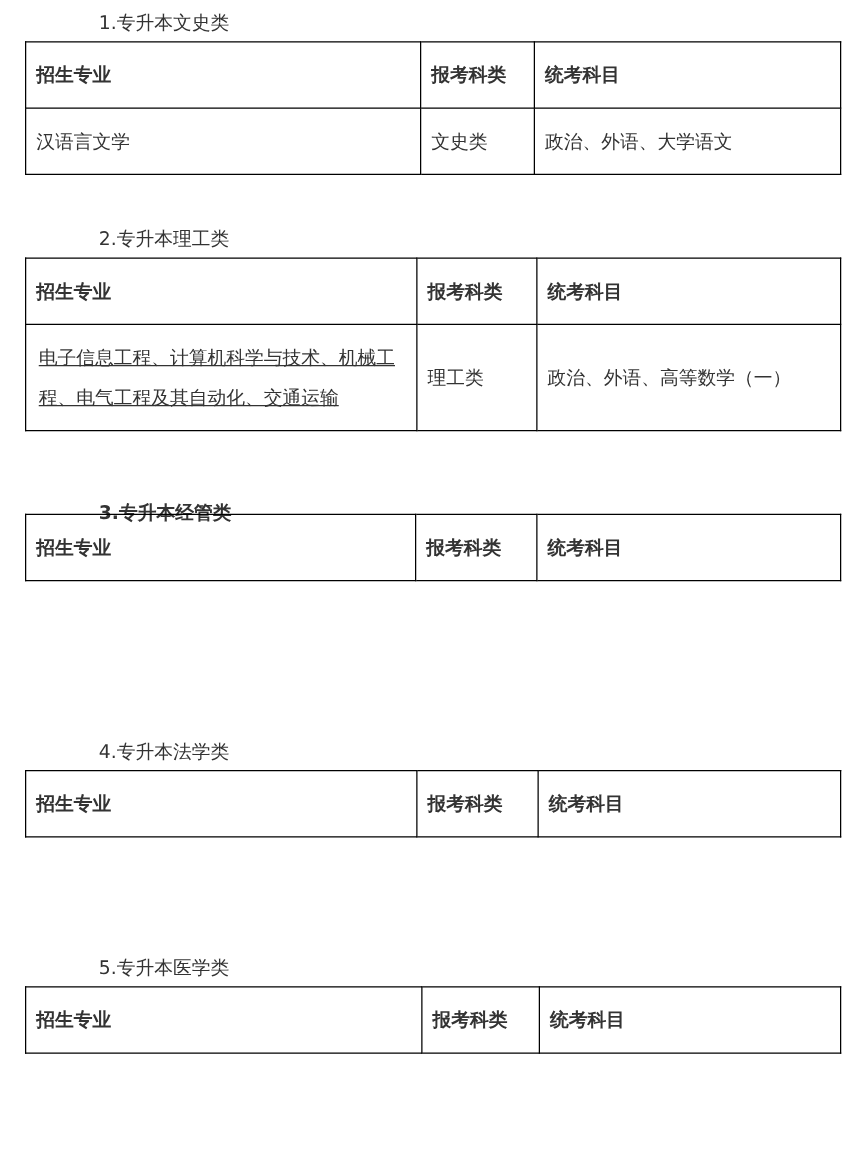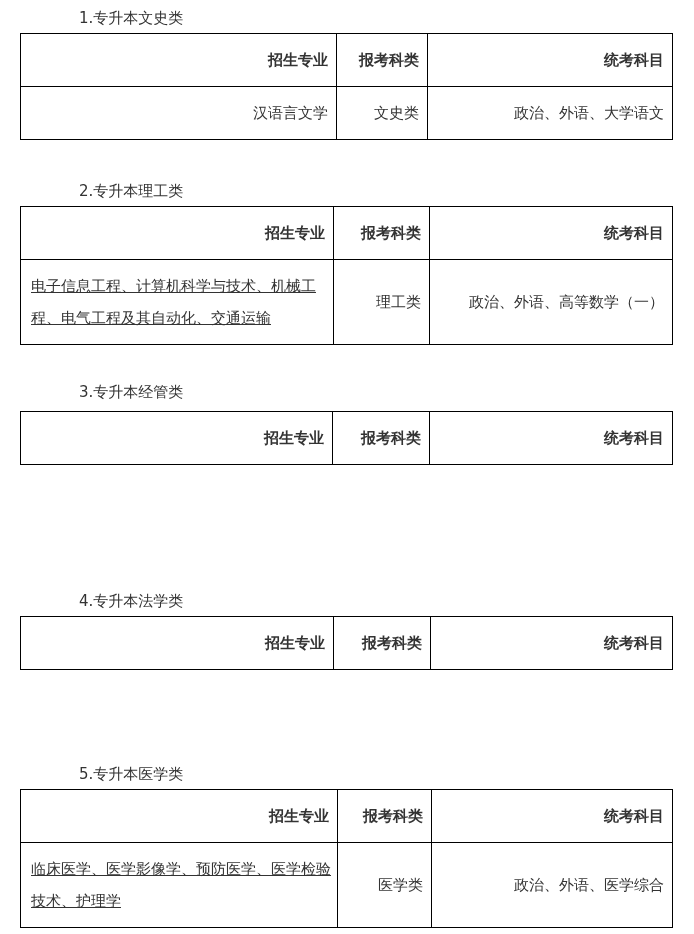--- a/index.html
+++ b/index.html
@@ -10,21 +10,21 @@
   }
   .section-title {
     position: absolute; left: 52px; font-size: 15px; color: #333333;
     line-height: 20px; white-space: nowrap; margin-left: 27px;
   }
   table.t {
     position: absolute; left: 20px; width: 652px;
     border-collapse: collapse; table-layout: fixed;
   }
   table.t td, table.t th {
-    border: 1px solid #000000; text-align: right; vertical-align: middle;
+    border: 1px solid #000000; text-align: left; vertical-align: middle;
     padding: 0 8px; font-size: 15px; color: #333333; line-height: 32px;
   }
   table.t th { font-weight: bold; height: 52px; }
   table.t td { font-weight: normal; }
   table.t td.left { text-align: left; padding-left: 10px; padding-right: 6px; text-decoration: underline; }
   .h1row td { height: 52px; }
   .h2row td { height: 84px; }
 </style>
 </head>
 <body>
@@ -64,21 +64,21 @@
     <th>统考科目</th>
   </tr>
   <tr class="h2row">
     <td class="left">电子信息工程、计算机科学与技术、机械工程、电气工程及其自动化、交通运输</td>
     <td>理工类</td>
     <td>政治、外语、高等数学（一）</td>
   </tr>
 </tbody>
   </table>
 
-<div class="section-title" style="top:382px;">3.专升本经管类</div>
+<div class="section-title" style="top:400px;font-weight:bold;">3.专升本经管类</div>
 <table class="t" style="top:411px;">
   <colgroup>
       <col style="width:312px">
       <col style="width:97px">
       <col style="width:243px">
     </colgroup>
   <tbody>
       <tr>
     <th>招生专业</th>
     <th>报考科类</th>
@@ -109,19 +109,14 @@
       <col style="width:317px">
       <col style="width:94px">
       <col style="width:241px">
     </colgroup>
   <tbody>
       <tr>
     <th>招生专业</th>
     <th>报考科类</th>
     <th>统考科目</th>
   </tr>
-  <tr class="h2row">
-    <td class="left">临床医学、医学影像学、预防医学、医学检验技术、护理学</td>
-    <td>医学类</td>
-    <td>政治、外语、医学综合</td>
-  </tr>
 </tbody>
   </table>
 
 </body></html>

